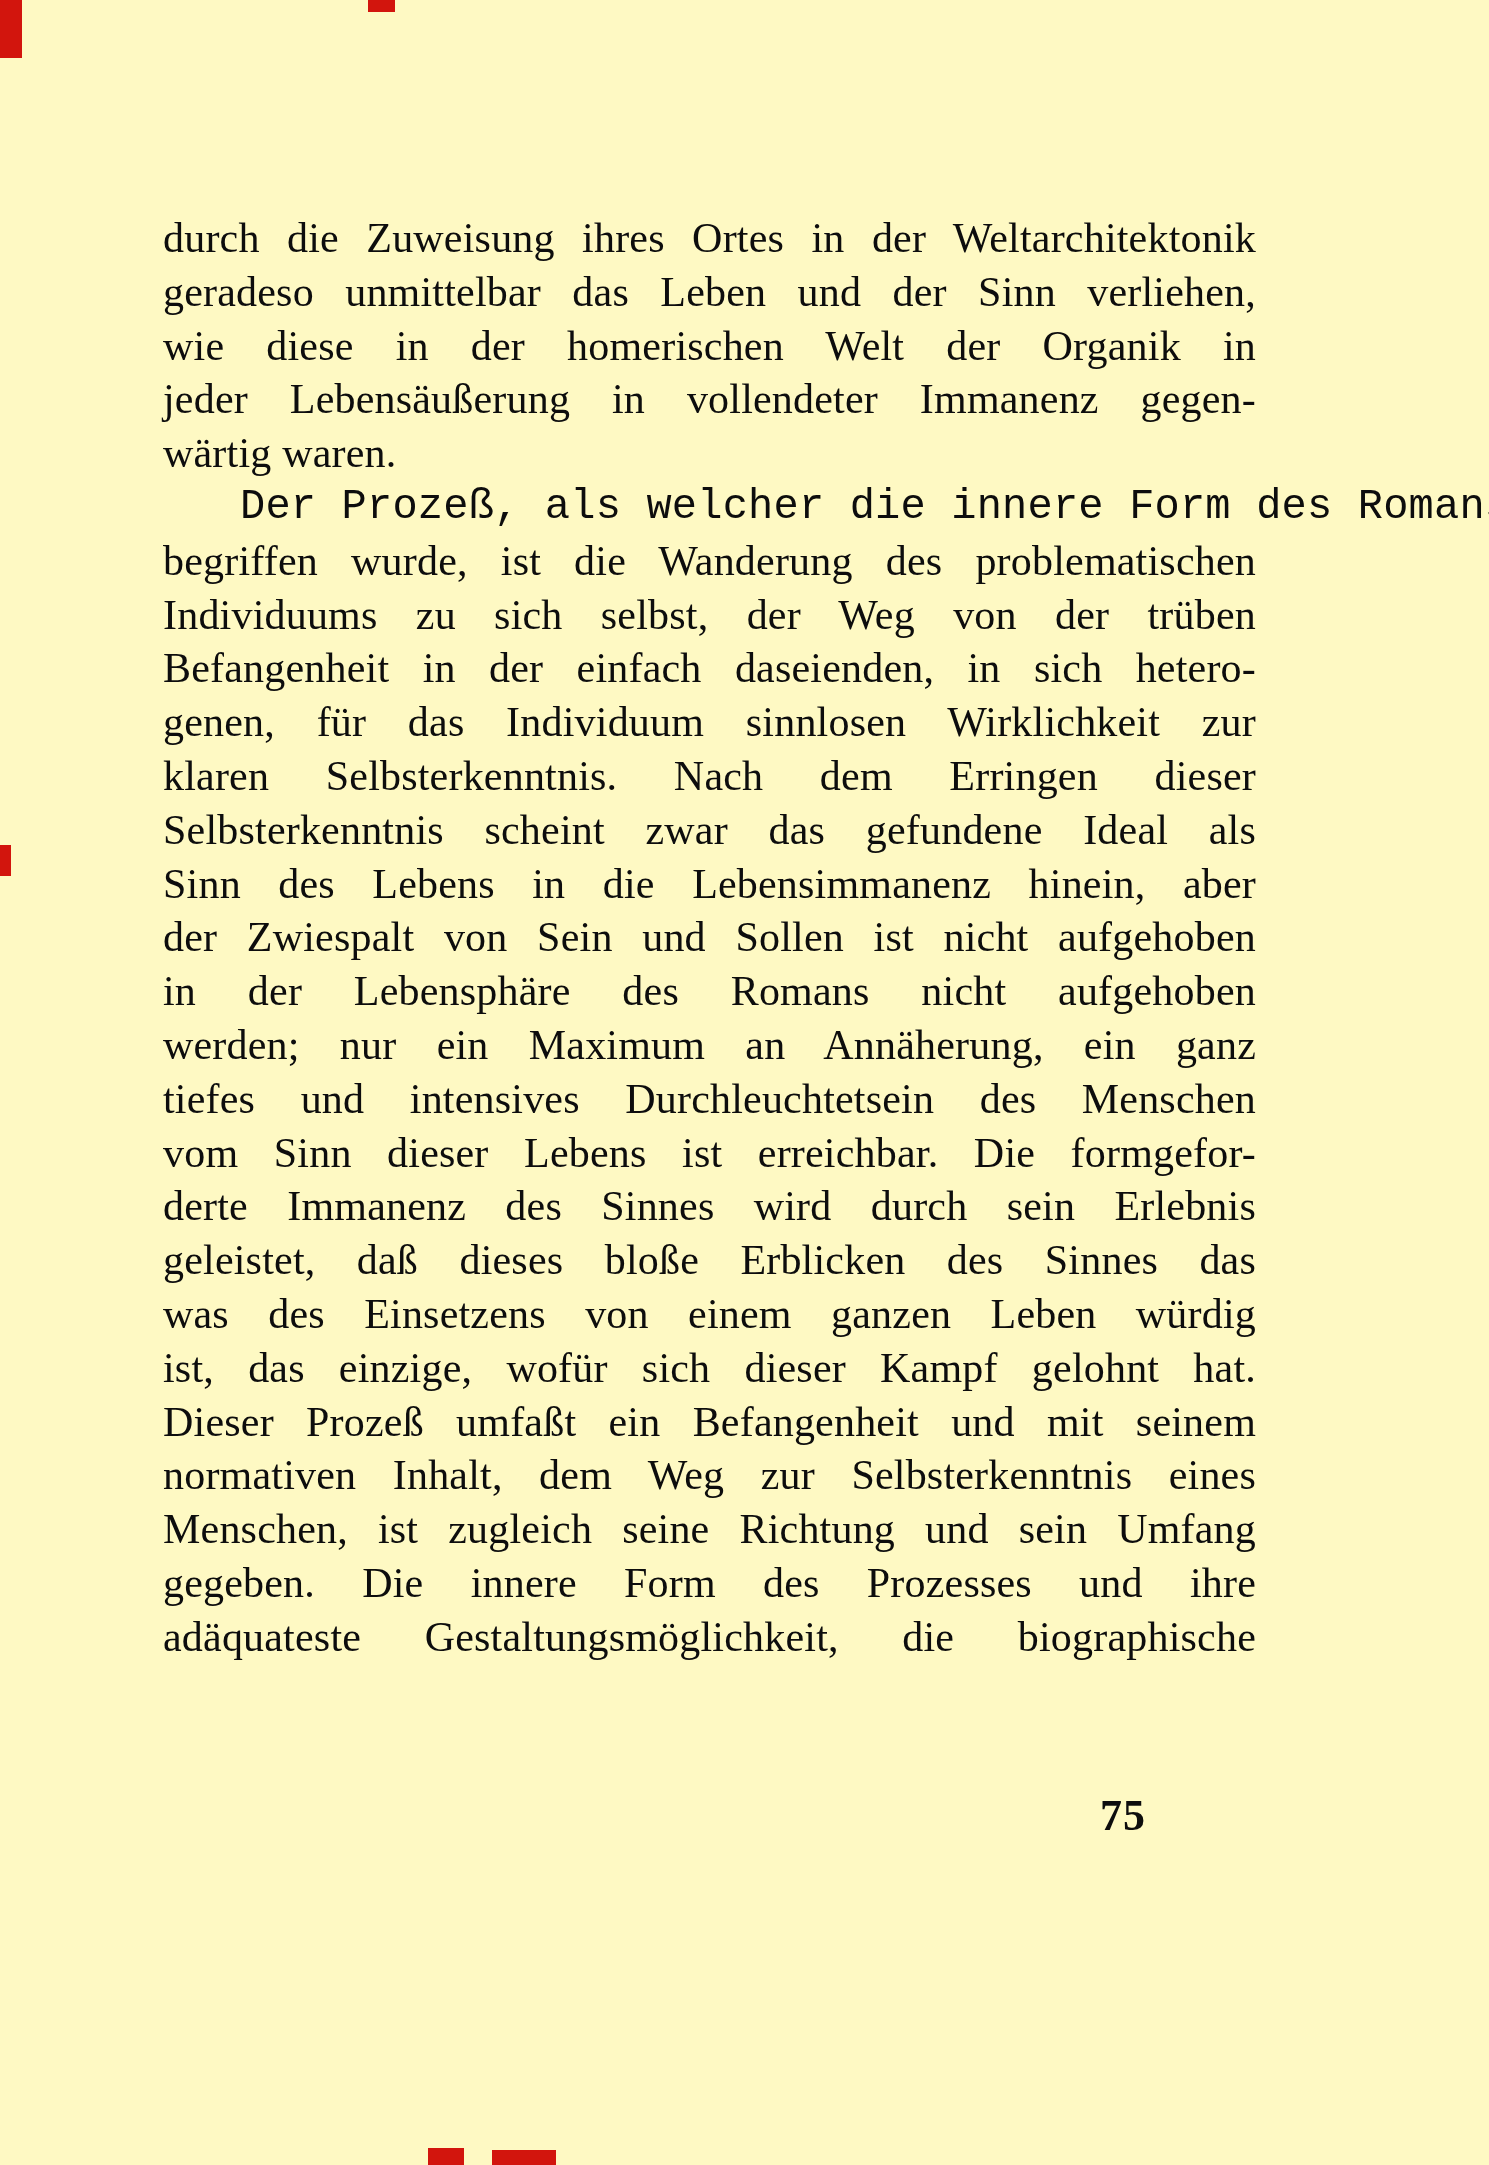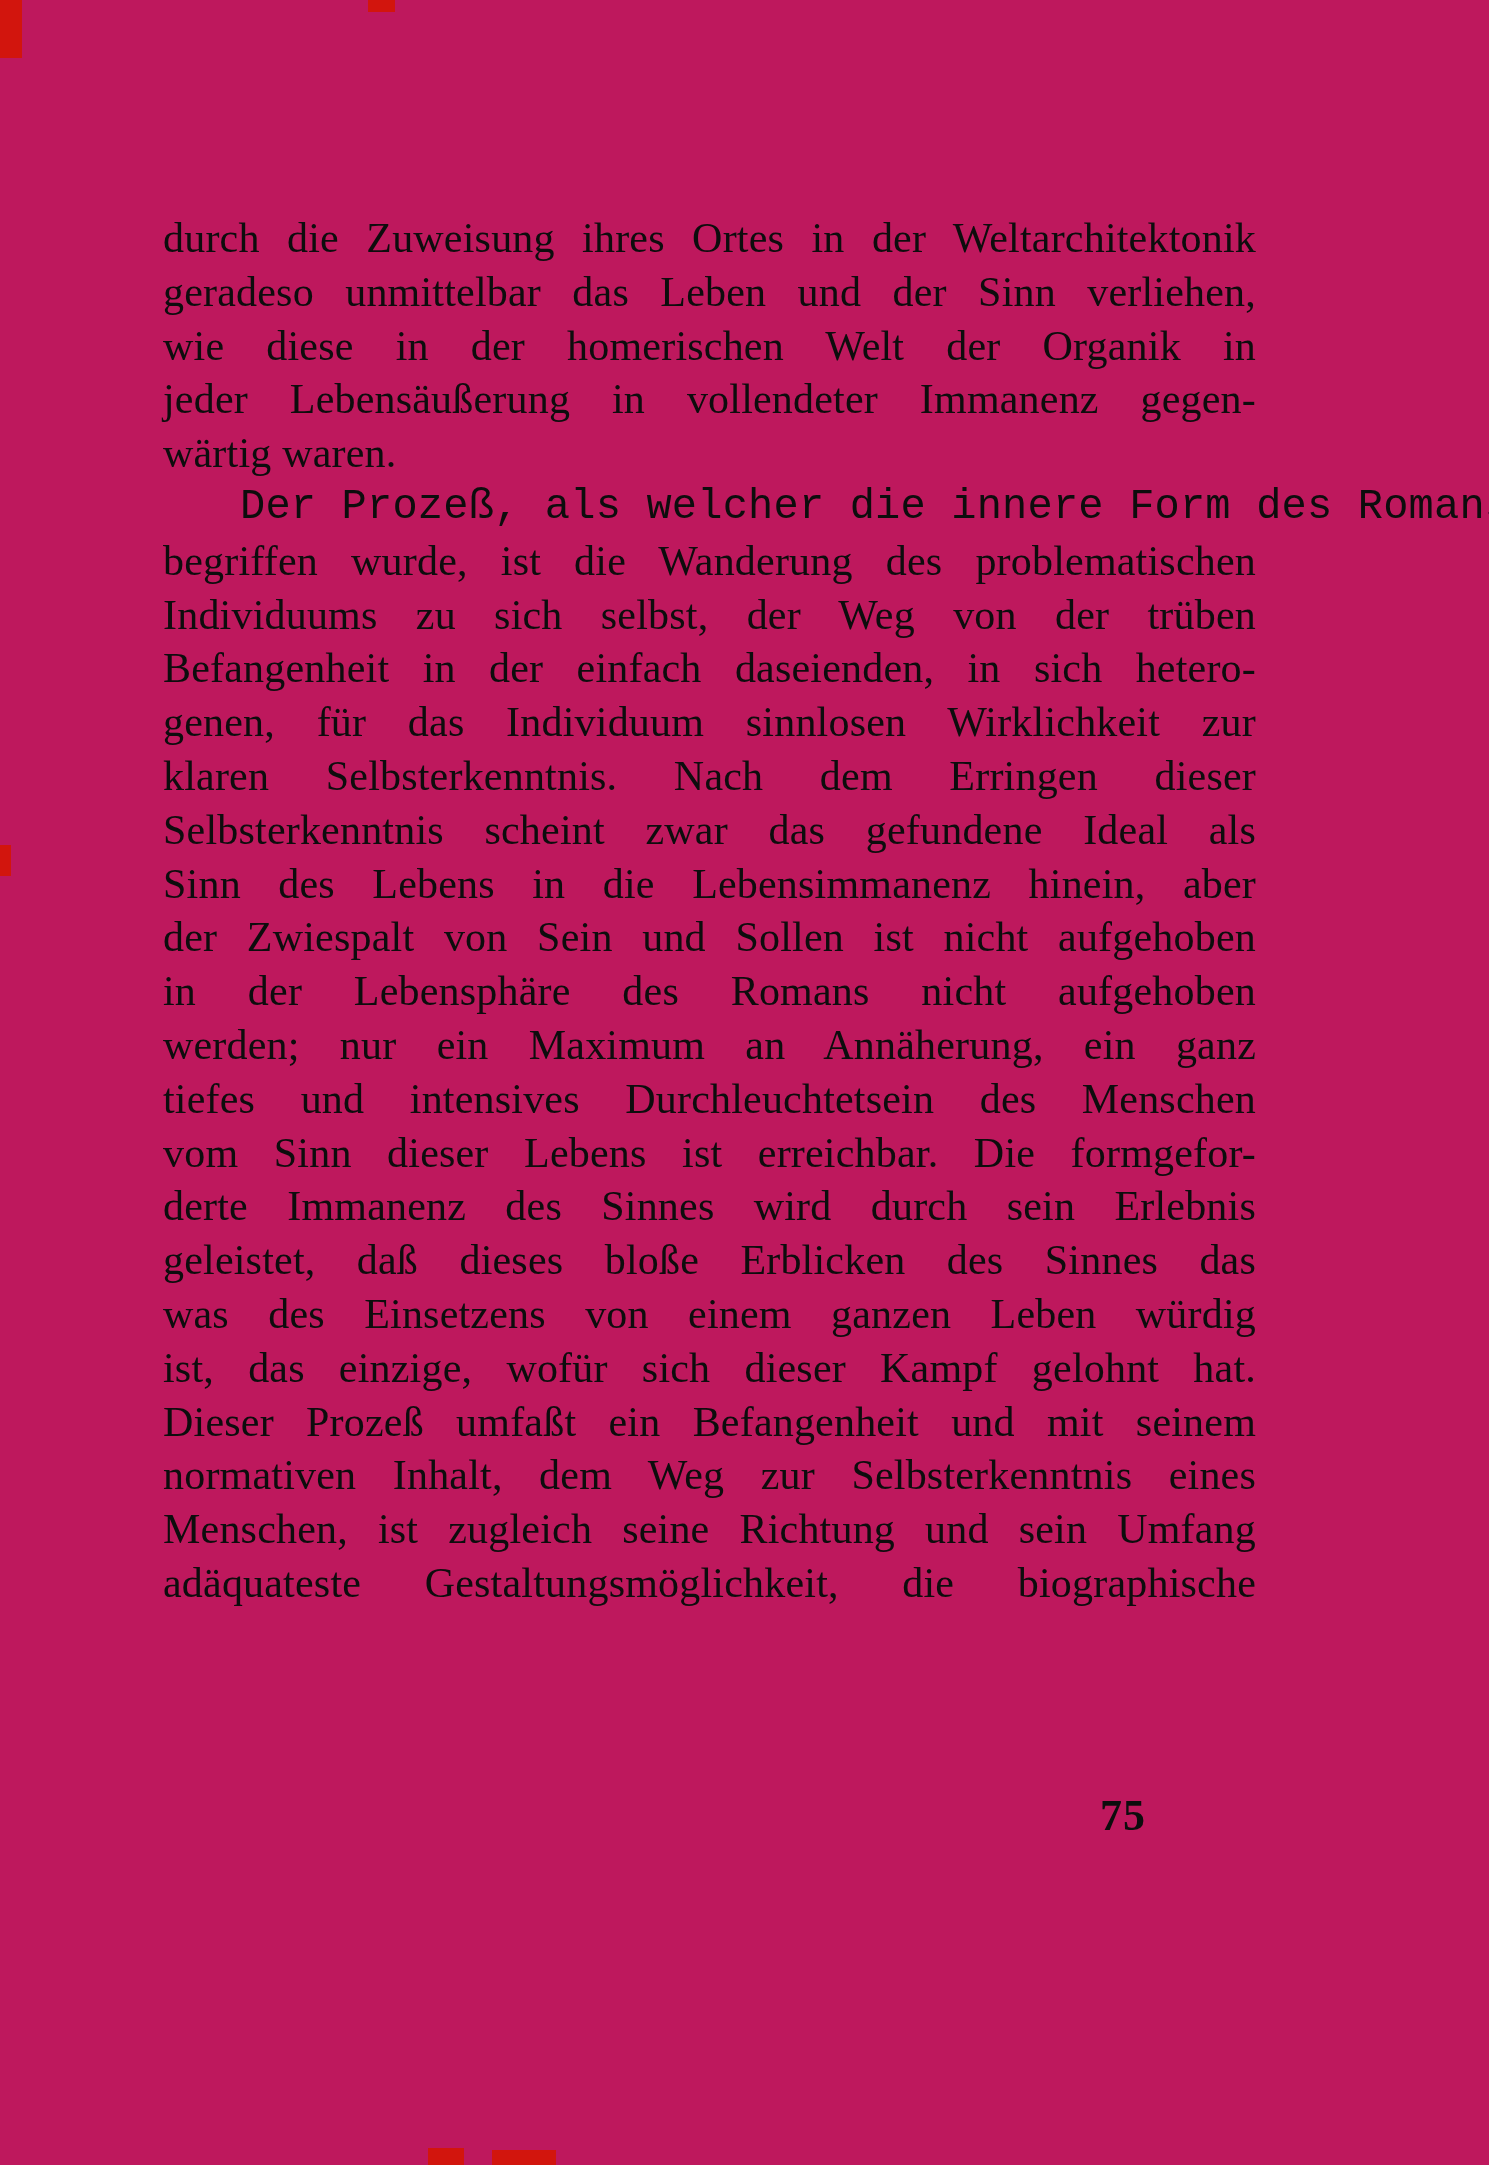--- a/index.html
+++ b/index.html
@@ -4,21 +4,21 @@
 <style>
   html, body {
     margin: 0;
     padding: 0;
     background: #ffffff;
   }
   .page {
     position: relative;
     width: 1489px;
     height: 2165px;
-    background: #be185d;
+    background: #fef9c3;
     overflow: hidden;
     font-family: "Liberation Serif", "DejaVu Serif", serif;
     color: #0d0d0d;
   }
   .textblock {
     position: absolute;
     left: 163px;
     top: 212px;
     width: 1093px;
   }
@@ -93,20 +93,21 @@
       <div class="line">werden; nur ein Maximum an Annäherung, ein ganz</div>
       <div class="line">tiefes und intensives Durchleuchtetsein des Menschen</div>
       <div class="line">vom Sinn dieser Lebens ist erreichbar. Die formgefor-</div>
       <div class="line">derte Immanenz des Sinnes wird durch sein Erlebnis</div>
       <div class="line">geleistet, daß dieses bloße Erblicken des Sinnes das</div>
       <div class="line">was des Einsetzens von einem ganzen Leben würdig</div>
       <div class="line">ist, das einzige, wofür sich dieser Kampf gelohnt hat.</div>
       <div class="line">Dieser Prozeß umfaßt ein Befangenheit und mit seinem</div>
       <div class="line">normativen Inhalt, dem Weg zur Selbsterkenntnis eines</div>
       <div class="line">Menschen, ist zugleich seine Richtung und sein Umfang</div>
+      <div class="line">gegeben. Die innere Form des Prozesses und ihre</div>
       <div class="line">adäquateste Gestaltungsmöglichkeit, die biographische</div>
     </div>
 
   </div>
 
   <div class="page-number">75</div>
 
 </div>
 
 </body></html>

